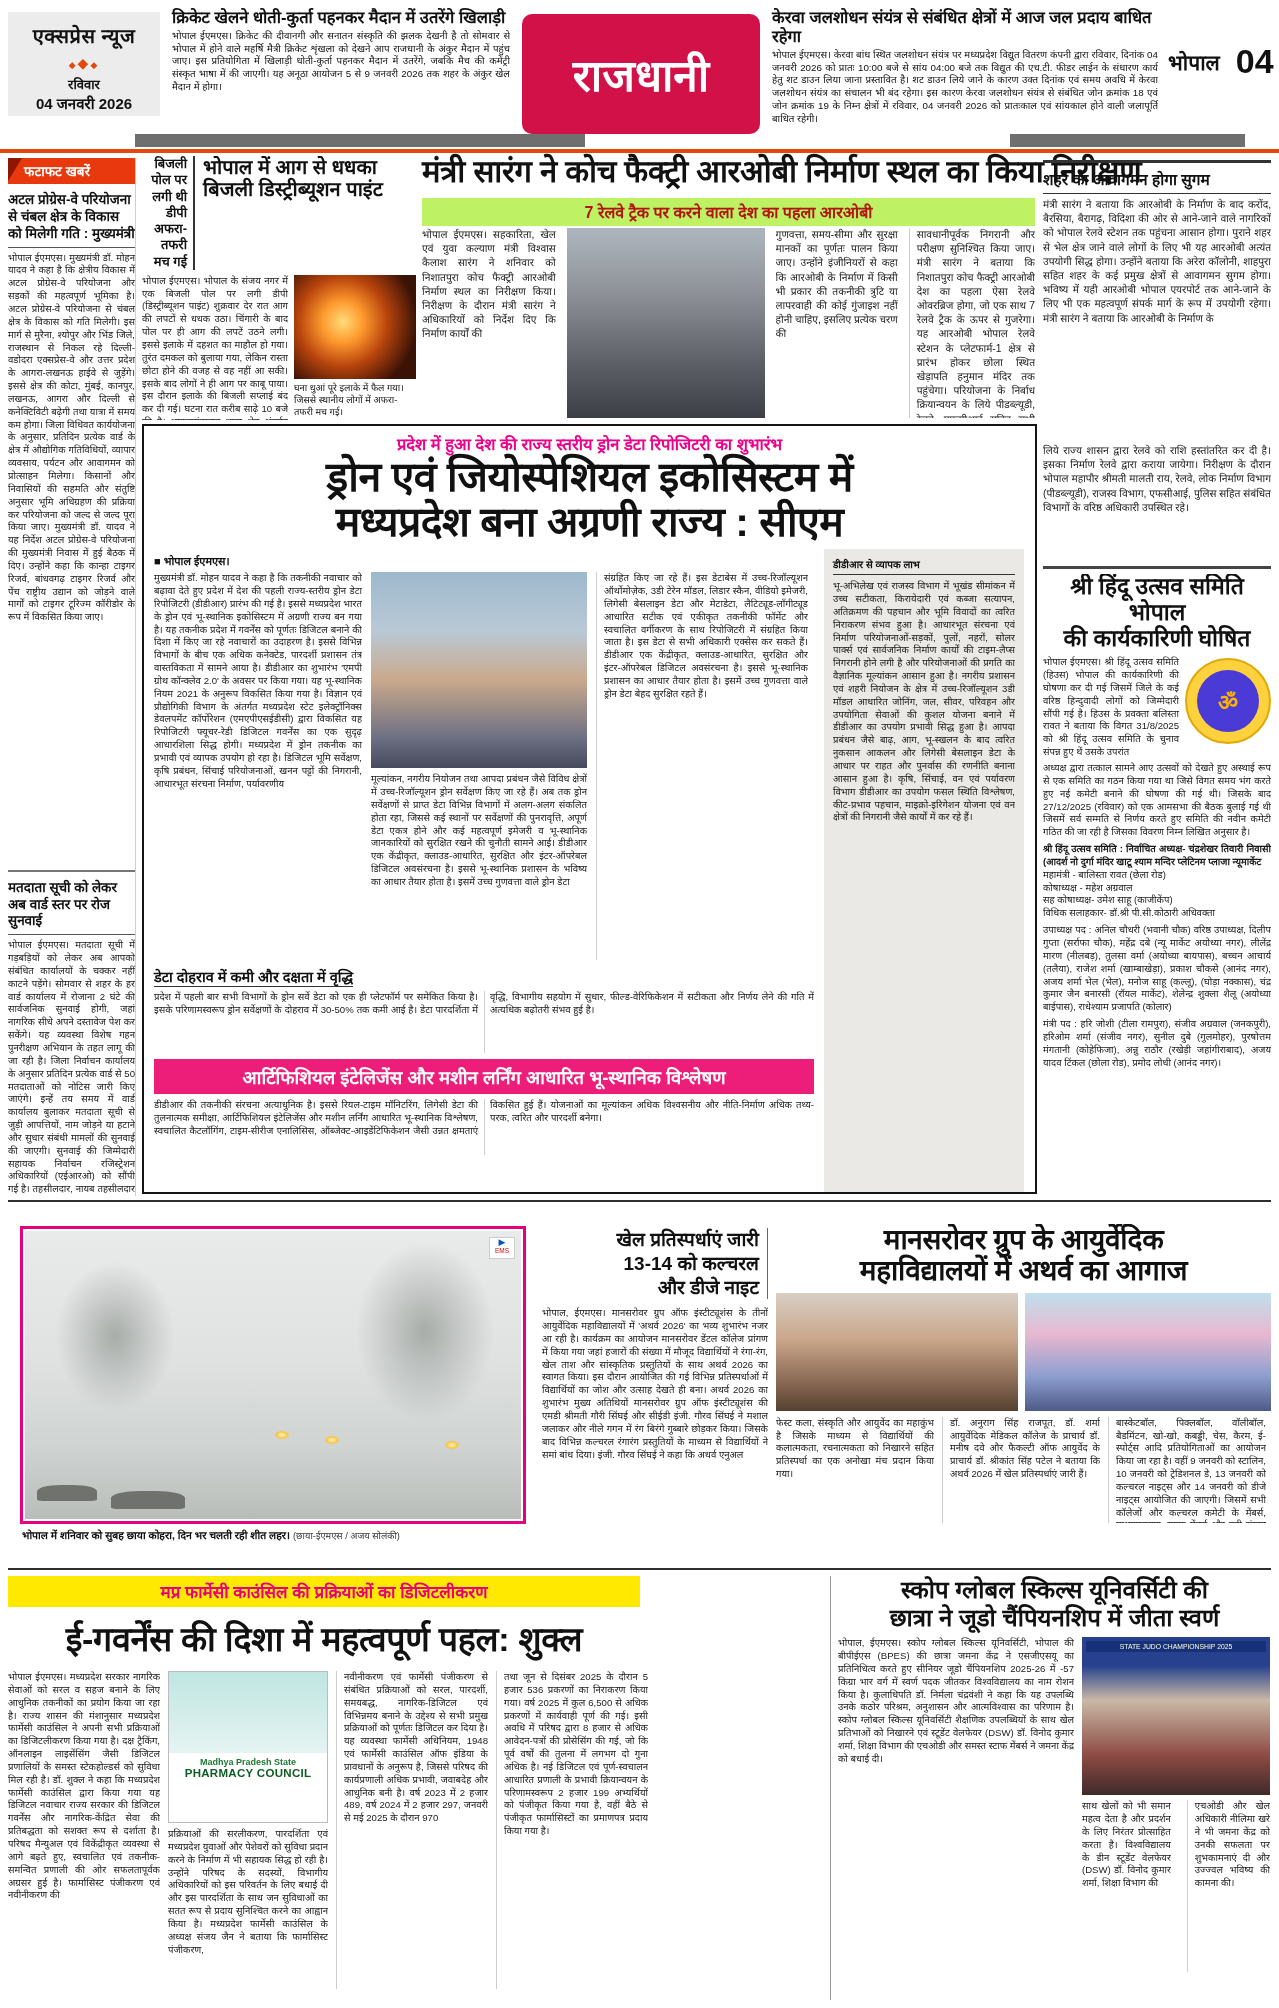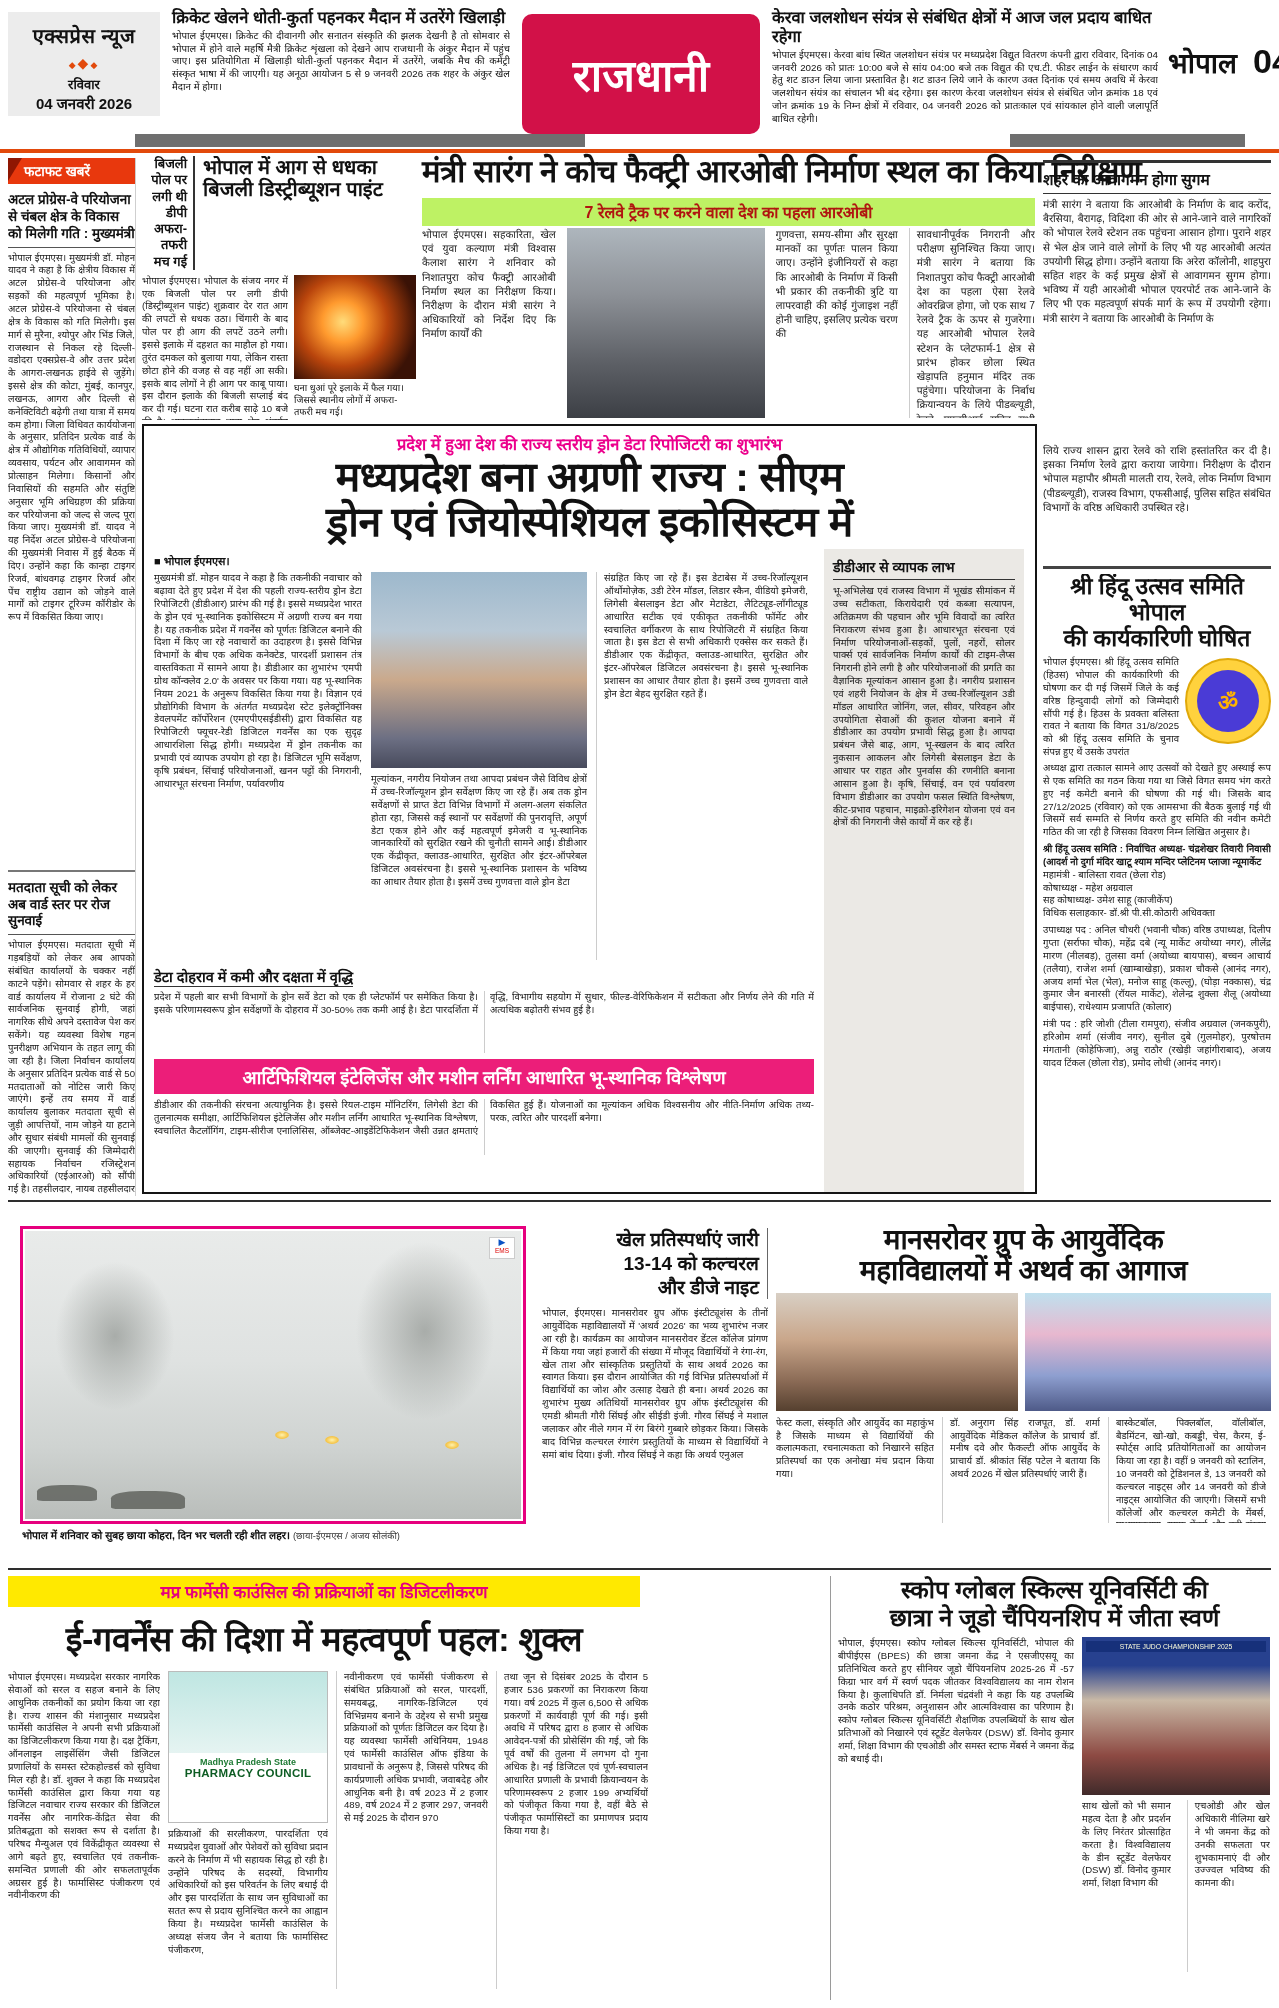--- a/index.html
+++ b/index.html
@@ -16,21 +16,21 @@
   .masthead { background:#ececec; text-align:center; padding-top:10px; }
   .masthead .t { font-size:20px; font-weight:900; letter-spacing:.5px; }
   .diamonds { color:#e2490b; font-size:9px; letter-spacing:2px; margin:6px 0 4px; }
   .diamonds .big { font-size:14px; }
   .masthead .day { font-size:13px; font-weight:bold; }
   .masthead .date { font-size:15px; font-weight:800; }
   .top-art .hl { font-size:16.5px; font-weight:900; line-height:1.15; margin-bottom:3px; }
   .top-art .bd { font-size:9.8px; line-height:1.3; text-align:justify; }
   .rajdhani { background:#d21148; border-radius:10px; color:#fff; display:flex; align-items:center; justify-content:center; font-size:44px; font-weight:900; }
   .pagetag { display:flex; align-items:center; gap:8px; }
-  .pagetag .city { font-size:28px; font-weight:800; }
+  .pagetag .city { font-size:21px; font-weight:800; }
   .pagetag .bar { width:2px; height:34px; background:#222; }
   .pagetag .num { font-size:34px; font-weight:900; }
   .deco-bar { background:#6f6f6f; height:13px; }
   .orange-rule { background:#e2490b; height:4px; }
 
   
   .fatafat { border-right:1px solid #cfcfcf; }
   .ff-banner { position:relative; background:#e8380d; color:#fff; font-weight:900; font-size:13.5px; padding:4px 6px 4px 16px; }
   .ff-tri { position:absolute; left:0; top:0; width:0; height:0; border-top:23px solid #8f1602; border-right:14px solid transparent; }
   .ff-hl { font-size:13.5px; font-weight:900; line-height:1.25; margin:8px 0 4px; border-bottom:1px solid #555; padding-bottom:4px; }
@@ -51,21 +51,21 @@
   .sidebox .t { font-size:15.5px; font-weight:900; border-bottom:1.5px solid #333; padding-bottom:3px; margin-bottom:4px; }
   .right-divider { background:#444; height:3px; }
 
   
   .drone-box { border:2.5px solid #141414; padding:6px 10px; }
   .drone-kicker { color:#ec008c; font-weight:900; font-size:16.5px; text-align:center; }
   .drone-hl { text-align:center; font-size:41px; font-weight:900; line-height:1.1; letter-spacing:-.5px; }
   .byline { font-size:11px; font-weight:bold; margin:4px 0; }
   .photo-cm { background:linear-gradient(180deg,#9db8cc 0%, #b9c9d6 30%, #caa98c 55%, #6c6f83 85%, #474a5c 100%); }
   .gray-box { background:#ebe9e5; padding:8px 9px; }
-  .gray-box .t { font-size:14px; font-weight:900; border-bottom:1.5px solid #333; padding-bottom:3px; margin-bottom:5px; }
+  .gray-box .t { font-size:10px; font-weight:900; border-bottom:1.5px solid #333; padding-bottom:3px; margin-bottom:5px; }
   .sub2 { font-size:14.5px; font-weight:900; border-bottom:1.5px solid #333; display:inline-block; margin:6px 0 4px; }
   .ai-banner { background:#ec1e79; color:#fff; font-size:18.5px; font-weight:900; text-align:center; padding:5px 0; margin:6px 0 5px; }
   .two-col { column-count:2; column-gap:12px; column-rule:1px solid #ccc; }
 
   
   .hindu-hl { font-size:23px; font-weight:900; line-height:1.12; text-align:center; margin-bottom:5px; }
   .hindu-logo { float:right; width:86px; height:86px; border-radius:50%; background:radial-gradient(circle,#ffd23d 0%,#ffd23d 100%); border:2px solid #e0a90a; margin:2px 0 4px 6px; position:relative; }
   .hindu-logo .inner { position:absolute; left:10px; top:10px; width:62px; height:62px; border-radius:50%; background:#4a3bd6; display:flex; align-items:center; justify-content:center; }
   .hindu-logo .om { color:#ffb300; font-size:22px; font-weight:900; }
 
@@ -172,22 +172,22 @@
 
   <div class="abs sidebox ov" style="left:1043px; top:160px; width:228px; height:402px;">
     <div class="t">शहर का आवागमन होगा सुगम</div>
     <div class="body-txt ov" style="height:240px;">मंत्री सारंग ने बताया कि आरओबी के निर्माण के बाद करोंद, बैरसिया, बैरागढ़, विदिशा की ओर से आने-जाने वाले नागरिकों को भोपाल रेलवे स्टेशन तक पहुंचना आसान होगा। पुराने शहर से भेल क्षेत्र जाने वाले लोगों के लिए भी यह आरओबी अत्यंत उपयोगी सिद्ध होगा। उन्होंने बताया कि अरेरा कॉलोनी, शाहपुरा सहित शहर के कई प्रमुख क्षेत्रों से आवागमन सुगम होगा। भविष्य में यही आरओबी भोपाल एयरपोर्ट तक आने-जाने के लिए भी एक महत्वपूर्ण संपर्क मार्ग के रूप में उपयोगी रहेगा। मंत्री सारंग ने बताया कि आरओबी के निर्माण के</div>
     <div class="body-txt ov" style="height:120px; margin-top:6px;">लिये राज्य शासन द्वारा रेलवे को राशि हस्तांतरित कर दी है। इसका निर्माण रेलवे द्वारा कराया जायेगा। निरीक्षण के दौरान भोपाल महापौर श्रीमती मालती राय, रेलवे, लोक निर्माण विभाग (पीडब्ल्यूडी), राजस्व विभाग, एफसीआई, पुलिस सहित संबंधित विभागों के वरिष्ठ अधिकारी उपस्थित रहे।</div>
   </div>
   <div class="abs right-divider" style="left:1043px; top:566px; width:228px;"></div>
 
   <div class="abs drone-box ov" style="left:142px; top:424px; width:895px; height:770px;">
     <div class="drone-kicker">प्रदेश में हुआ देश की राज्य स्तरीय ड्रोन डेटा रिपोजिटरी का शुभारंभ</div>
+    <div class="drone-hl">ड्रोन एवं जियोस्पेशियल इकोसिस्टम में</div>
     <div class="drone-hl">मध्यप्रदेश बना अग्रणी राज्य : सीएम</div>
-    <div class="drone-hl">ड्रोन एवं जियोस्पेशियल इकोसिस्टम में</div>
     <div style="display:flex; gap:10px; margin-top:4px;">
       <div style="width:660px;">
         <div class="byline">■ भोपाल ईएमएस।</div>
         <div style="display:flex; gap:9px; height:388px;">
           <div class="small-txt ov" style="width:208px; height:388px;">मुख्यमंत्री डॉ. मोहन यादव ने कहा है कि तकनीकी नवाचार को बढ़ावा देते हुए प्रदेश में देश की पहली राज्य-स्तरीय ड्रोन डेटा रिपोजिटरी (डीडीआर) प्रारंभ की गई है। इससे मध्यप्रदेश भारत के ड्रोन एवं भू-स्थानिक इकोसिस्टम में अग्रणी राज्य बन गया है। यह तकनीक प्रदेश में गवर्नेंस को पूर्णतः डिजिटल बनाने की दिशा में किए जा रहे नवाचारों का उदाहरण है। इससे विभिन्न विभागों के बीच एक अधिक कनेक्टेड, पारदर्शी प्रशासन तंत्र वास्तविकता में सामने आया है। डीडीआर का शुभारंभ 'एमपी ग्रोथ कॉन्क्लेव 2.0' के अवसर पर किया गया। यह भू-स्थानिक नियम 2021 के अनुरूप विकसित किया गया है। विज्ञान एवं प्रौद्योगिकी विभाग के अंतर्गत मध्यप्रदेश स्टेट इलेक्ट्रॉनिक्स डेवलपमेंट कॉर्पोरेशन (एमएपीएसईडीसी) द्वारा विकसित यह रिपोजिटरी फ्यूचर-रेडी डिजिटल गवर्नेंस का एक सुदृढ़ आधारशिला सिद्ध होगी। मध्यप्रदेश में ड्रोन तकनीक का प्रभावी एवं व्यापक उपयोग हो रहा है। डिजिटल भूमि सर्वेक्षण, कृषि प्रबंधन, सिंचाई परियोजनाओं, खनन पट्टों की निगरानी, आधारभूत संरचना निर्माण, पर्यावरणीय</div>
           <div style="width:216px;">
             <div class="photo photo-cm" style="width:216px; height:196px;"></div>
             <div class="small-txt ov" style="height:186px; margin-top:5px;">मूल्यांकन, नगरीय नियोजन तथा आपदा प्रबंधन जैसे विविध क्षेत्रों में उच्च-रिजॉल्यूशन ड्रोन सर्वेक्षण किए जा रहे हैं। अब तक ड्रोन सर्वेक्षणों से प्राप्त डेटा विभिन्न विभागों में अलग-अलग संकलित होता रहा, जिससे कई स्थानों पर सर्वेक्षणों की पुनरावृत्ति, अपूर्ण डेटा एकत्र होने और कई महत्वपूर्ण इमेजरी व भू-स्थानिक जानकारियों को सुरक्षित रखने की चुनौती सामने आई। डीडीआर एक केंद्रीकृत, क्लाउड-आधारित, सुरक्षित और इंटर-ऑपरेबल डिजिटल अवसंरचना है। इससे भू-स्थानिक प्रशासन के भविष्य का आधार तैयार होता है। इसमें उच्च गुणवत्ता वाले ड्रोन डेटा</div>
           </div>
           <div class="small-txt ov col-rule-l" style="width:212px; height:388px;">संग्रहित किए जा रहे हैं। इस डेटाबेस में उच्च-रिजॉल्यूशन ऑर्थोमोज़ेक, 3डी टेरेन मॉडल, लिडार स्कैन, वीडियो इमेजरी, लिगेसी बेसलाइन डेटा और मेटाडेटा, लैटिट्यूड-लॉंगीट्यूड आधारित सटीक एवं एकीकृत तकनीकी फॉर्मेट और स्वचालित वर्गीकरण के साथ रिपोजिटरी में संग्रहित किया जाता है। इस डेटा से सभी अधिकारी एक्सेस कर सकते हैं। डीडीआर एक केंद्रीकृत, क्लाउड-आधारित, सुरक्षित और इंटर-ऑपरेबल डिजिटल अवसंरचना है। इससे भू-स्थानिक प्रशासन का आधार तैयार होता है। इसमें उच्च गुणवत्ता वाले ड्रोन डेटा बेहद सुरक्षित रहते हैं।</div>

